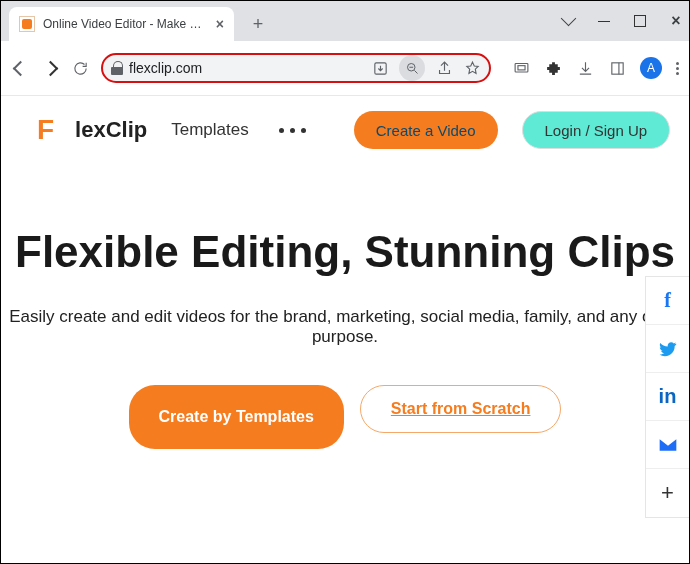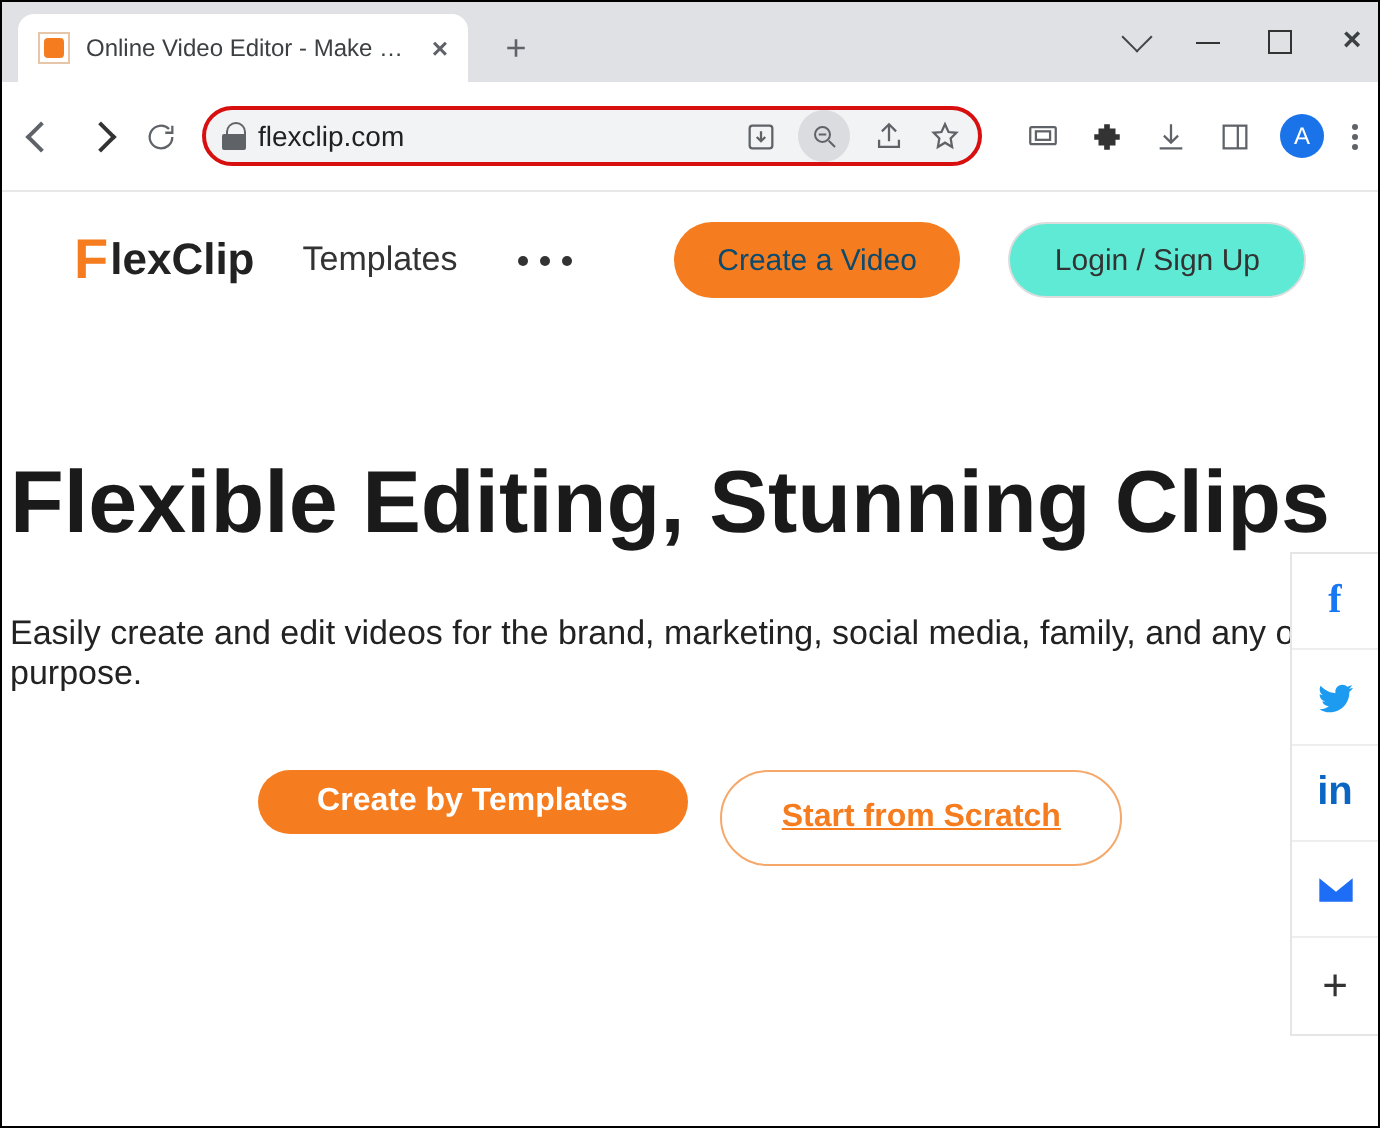--- a/index.html
+++ b/index.html
@@ -36,33 +36,33 @@
   .toolbar-right{display:flex;align-items:center;gap:14px;margin-left:auto;}
   .avatar{width:22px;height:22px;border-radius:50%;background:#1a73e8;color:#fff;display:flex;align-items:center;justify-content:center;font-size:12px;}
   .vdots{display:flex;flex-direction:column;gap:2px;}
   .vdots i{width:3px;height:3px;background:#5f6368;border-radius:50%;}
 
   
   .page { position:relative; height:calc(564px - 80px); background:#fff; }
   .site-header { height:68px; display:flex; align-items:center; padding:0 36px; gap:24px;}
   .logo { display:flex; align-items:center; font-weight:700; font-size:22px;}
   .logo .f{color:#f57c1f;font-size:28px;font-weight:800;margin-right:1px;}
-  .logo .rest{color:#222;}
+  .logo .rest{color:#222;margin-left:20px;}
   .templates{color:#333;font-size:17px;}
   .hdots{display:flex;gap:6px;margin-left:6px;}
   .hdots i{width:5px;height:5px;background:#333;border-radius:50%;}
   .spacer{flex:1;}
   .btn{height:38px;display:inline-flex;align-items:center;justify-content:center;border-radius:20px;font-size:15px;padding:0 22px;white-space:nowrap;}
   .btn-primary{background:#f57c1f;color:#0c4a6e;}
   .btn-outline{background:#5eead4;color:#333;border:1px solid #ddd;}
-  .hero{padding:60px 4px 0;text-align:left;}
+  .hero{padding:60px 4px 0;text-align:center;}
   .hero h1{font-size:44px;font-weight:800;color:#1a1a1a;line-height:1.25;}
   .hero p{margin-top:28px;font-size:17px;color:#222;}
   .cta-row{margin-top:38px;display:flex;justify-content:center;gap:16px;}
-  .cta-primary{background:#f57c1f;color:#fff;height:32px;border-radius:26px;padding:0 30px;display:inline-flex;align-items:center;justify-content:center;font-weight:700;font-size:16px;}
+  .cta-primary{background:#f57c1f;color:#fff;height:64px;border-radius:26px;padding:0 30px;display:inline-flex;align-items:center;justify-content:center;font-weight:700;font-size:16px;}
   .cta-outline{border:1px solid #f5a86a;color:#f57c1f;height:48px;border-radius:26px;padding:0 30px;display:inline-flex;align-items:center;justify-content:center;font-weight:700;font-size:16px;background:#fff;text-decoration:underline;}
 
   .social-rail{position:absolute;right:0;top:180px;width:44px;background:#fff;border:1px solid #e5e5e5;border-right:none;}
   .social-rail div{height:48px;display:flex;align-items:center;justify-content:center;border-bottom:1px solid #eee;}
   .social-rail div:last-child{border-bottom:none;}
   .fb{color:#1877f2;font-weight:800;font-size:20px;font-family:Georgia,serif;}
   .tw svg{fill:#1d9bf0;width:20px;height:20px;}
   .li{color:#0a66c2;font-weight:800;font-size:20px;}
   .mail svg{fill:#1e6df6;width:20px;height:16px;}
   .plus{color:#333;font-size:22px;font-weight:400;}

